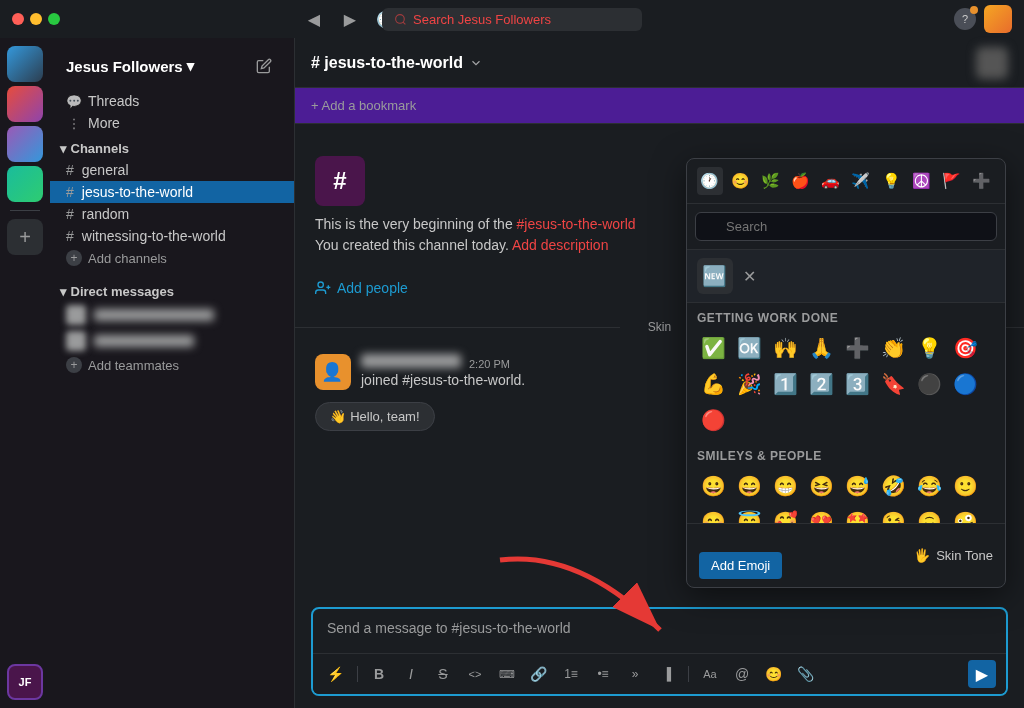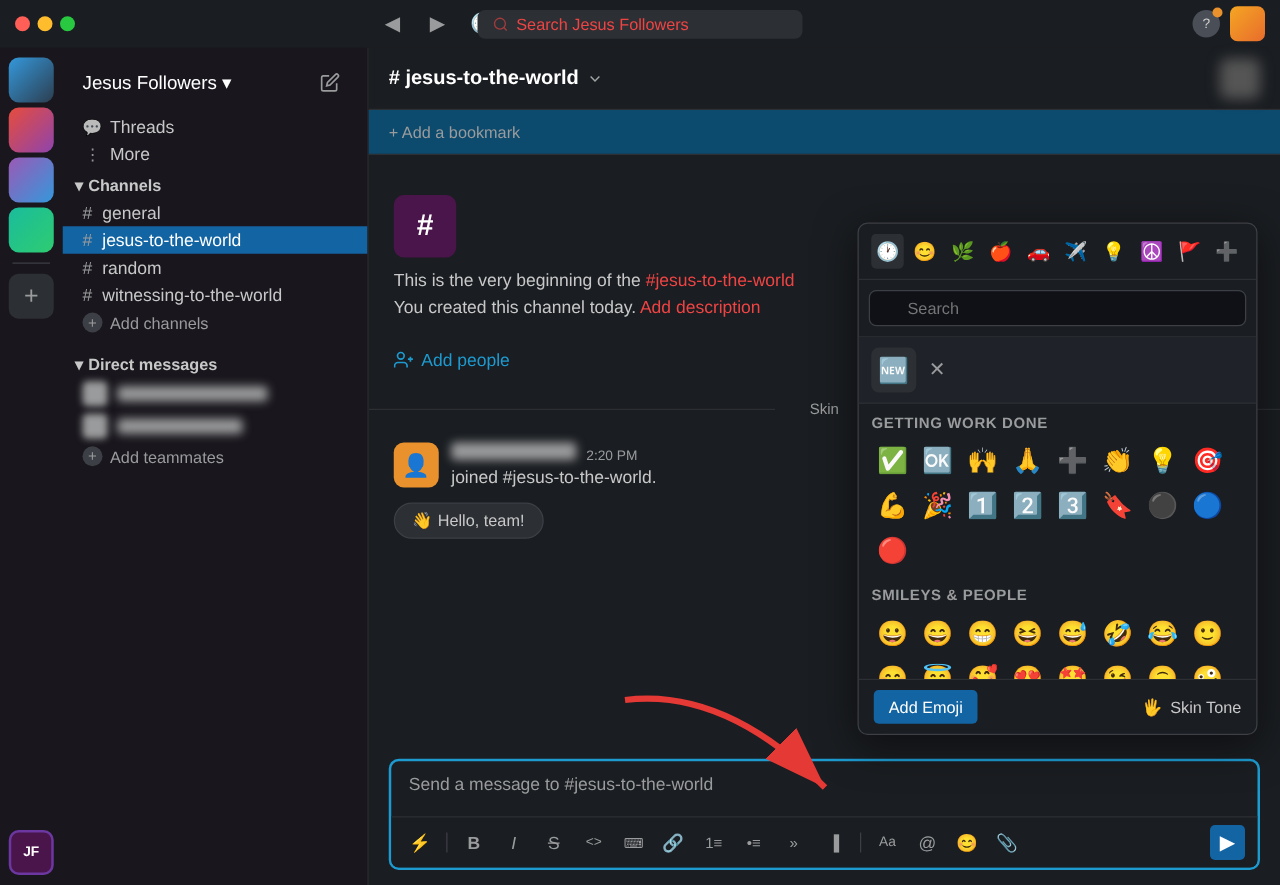--- a/index.html
+++ b/index.html
@@ -28,21 +28,21 @@
     .ws1 { background: linear-gradient(135deg, #3498db, #2c3e50); }
     .ws2 { background: linear-gradient(135deg, #e74c3c, #8e44ad); }
     .ws3 { background: linear-gradient(135deg, #9b59b6, #3498db); }
     .ws4 { background: linear-gradient(135deg, #1abc9c, #2ecc71); }
     .add-workspace { width: 36px; height: 36px; border-radius: 8px; background: #2c2f33; display: flex; align-items: center; justify-content: center; font-size: 20px; color: #9a9b9c; cursor: pointer; margin-top: auto; }
     .jf-avatar { width: 36px; height: 36px; border-radius: 8px; background: #4a154b; display: flex; align-items: center; justify-content: center; font-size: 11px; font-weight: bold; color: white; border: 2px solid #6c37a0; }
 
     
     .sidebar { width: 245px; background: #19171d; display: flex; flex-direction: column; border-right: 1px solid #2c2f33; overflow-y: auto; }
     .sidebar-header { display: flex; align-items: center; justify-content: space-between; padding: 14px 16px 10px; }
-    .workspace-name { font-size: 15px; font-weight: 400; color: #fff; display: flex; align-items: center; gap: 4px; cursor: pointer; }
+    .workspace-name { font-size: 15px; font-weight: 700; color: #fff; display: flex; align-items: center; gap: 4px; cursor: pointer; }
     .edit-btn { width: 28px; height: 28px; border-radius: 6px; display: flex; align-items: center; justify-content: center; color: #9a9b9c; cursor: pointer; }
 
     .sidebar-item { display: flex; align-items: center; gap: 6px; padding: 3px 16px; cursor: pointer; font-size: 14px; color: #c8c8c8; border-radius: 0; }
     .sidebar-item.active { background: #1264a3; color: #fff; }
     .sidebar-item .icon { font-size: 13px; opacity: 0.7; width: 16px; text-align: center; }
 
     .sidebar-section { margin: 4px 0; }
     .sidebar-section-header { display: flex; align-items: center; gap: 4px; padding: 3px 10px; cursor: pointer; font-size: 13px; color: #c8c8c8; font-weight: 600; }
     .channel-hash { color: #9a9b9c; font-size: 14px; margin-right: 2px; }
     .add-item { display: flex; align-items: center; gap: 6px; padding: 3px 16px; cursor: pointer; font-size: 13px; color: #9a9b9c; }
@@ -58,21 +58,21 @@
     .main-content { flex: 1; display: flex; flex-direction: column; background: #1a1d21; }
 
     
     .channel-header { height: 50px; background: #1a1d21; border-bottom: 1px solid #2c2f33; display: flex; align-items: center; padding: 0 16px; justify-content: space-between; }
     .channel-title { display: flex; align-items: center; gap: 6px; font-size: 16px; font-weight: 700; color: #fff; cursor: pointer; }
     .channel-title svg { opacity: 0.6; }
     .header-actions { display: flex; align-items: center; gap: 8px; }
     .header-avatar { width: 32px; height: 32px; border-radius: 6px; filter: blur(5px); background: #555; }
 
     
-    .bookmark-bar { height: 36px; background: #0c4a6e; border-bottom: 1px solid #2c2f33; display: flex; align-items: center; padding: 0 16px; }
+    .bookmark-bar { height: 36px; background: #4c1d95; border-bottom: 1px solid #2c2f33; display: flex; align-items: center; padding: 0 16px; }
     .bookmark-add { display: flex; align-items: center; gap: 4px; color: #9a9b9c; font-size: 13px; cursor: pointer; }
 
     
     .messages-area { flex: 1; overflow-y: auto; padding: 16px 0; }
     .channel-intro { padding: 16px 20px; }
     .channel-intro-hash { width: 50px; height: 50px; border-radius: 8px; background: #4a154b; display: flex; align-items: center; justify-content: center; font-size: 24px; color: white; font-weight: bold; margin-bottom: 8px; }
     .channel-intro-text { font-size: 14px; color: #c8c8c8; line-height: 1.5; }
     .channel-intro-text a { color: #ef4444; text-decoration: none; }
 
     .add-people { display: flex; align-items: center; gap: 6px; color: #1d9bd1; font-size: 14px; cursor: pointer; padding: 8px 20px; }
@@ -119,21 +119,21 @@
     .emoji-notif-img { width: 36px; height: 36px; border-radius: 6px; background: #2c2f33; display: flex; align-items: center; justify-content: center; font-size: 20px; }
     .emoji-notif-text { font-size: 13px; font-weight: 600; color: #d1d2d3; flex: 1; }
     .emoji-notif-close { color: #9a9b9c; cursor: pointer; font-size: 16px; }
 
     .emoji-section { padding: 8px 10px 4px; }
     .emoji-section-title { font-size: 12px; font-weight: 700; color: #9a9b9c; text-transform: uppercase; margin-bottom: 6px; letter-spacing: 0.5px; }
     .emoji-grid { display: flex; flex-wrap: wrap; gap: 2px; }
     .emoji-cell { width: 34px; height: 34px; display: flex; align-items: center; justify-content: center; font-size: 20px; border-radius: 4px; cursor: pointer; }
 
     .emoji-footer { display: flex; align-items: center; justify-content: space-between; padding: 8px 12px; border-top: 1px solid #2c2f33; }
-    .add-emoji-btn { background: #1264a3; color: white; border: none; border-radius: 4px; padding: 6px 12px; font-size: 13px; cursor: pointer; }
+    .add-emoji-btn { background: #1264a3; color: white; border: none; border-radius: 4px; padding: 6px 12px; font-size: 13px; cursor: pointer; margin-top: 20px; }
     .skin-tone-btn { display: flex; align-items: center; gap: 6px; color: #c8c8c8; font-size: 13px; cursor: pointer; }
 
     
     .red-arrow { position: absolute; pointer-events: none; z-index: 50; }
 
     
     ::-webkit-scrollbar { width: 6px; }
     ::-webkit-scrollbar-track { background: transparent; }
     ::-webkit-scrollbar-thumb { background: #3c3f45; border-radius: 3px; }
   </style>

